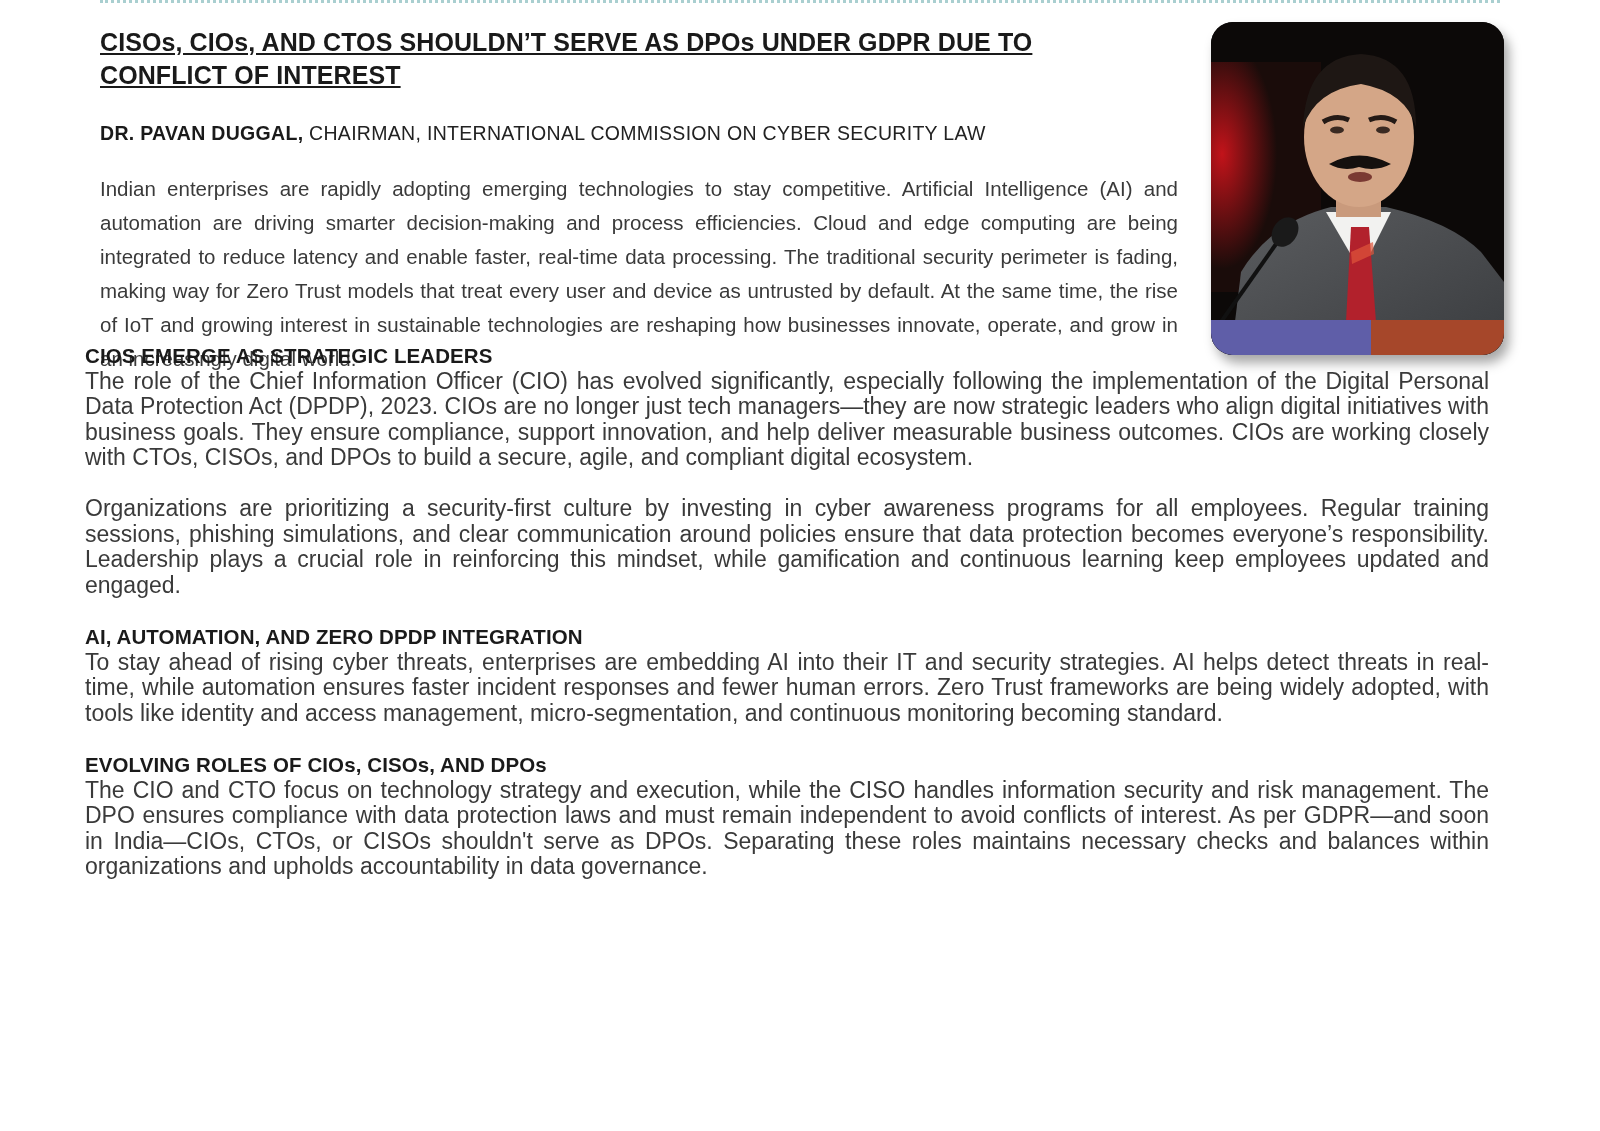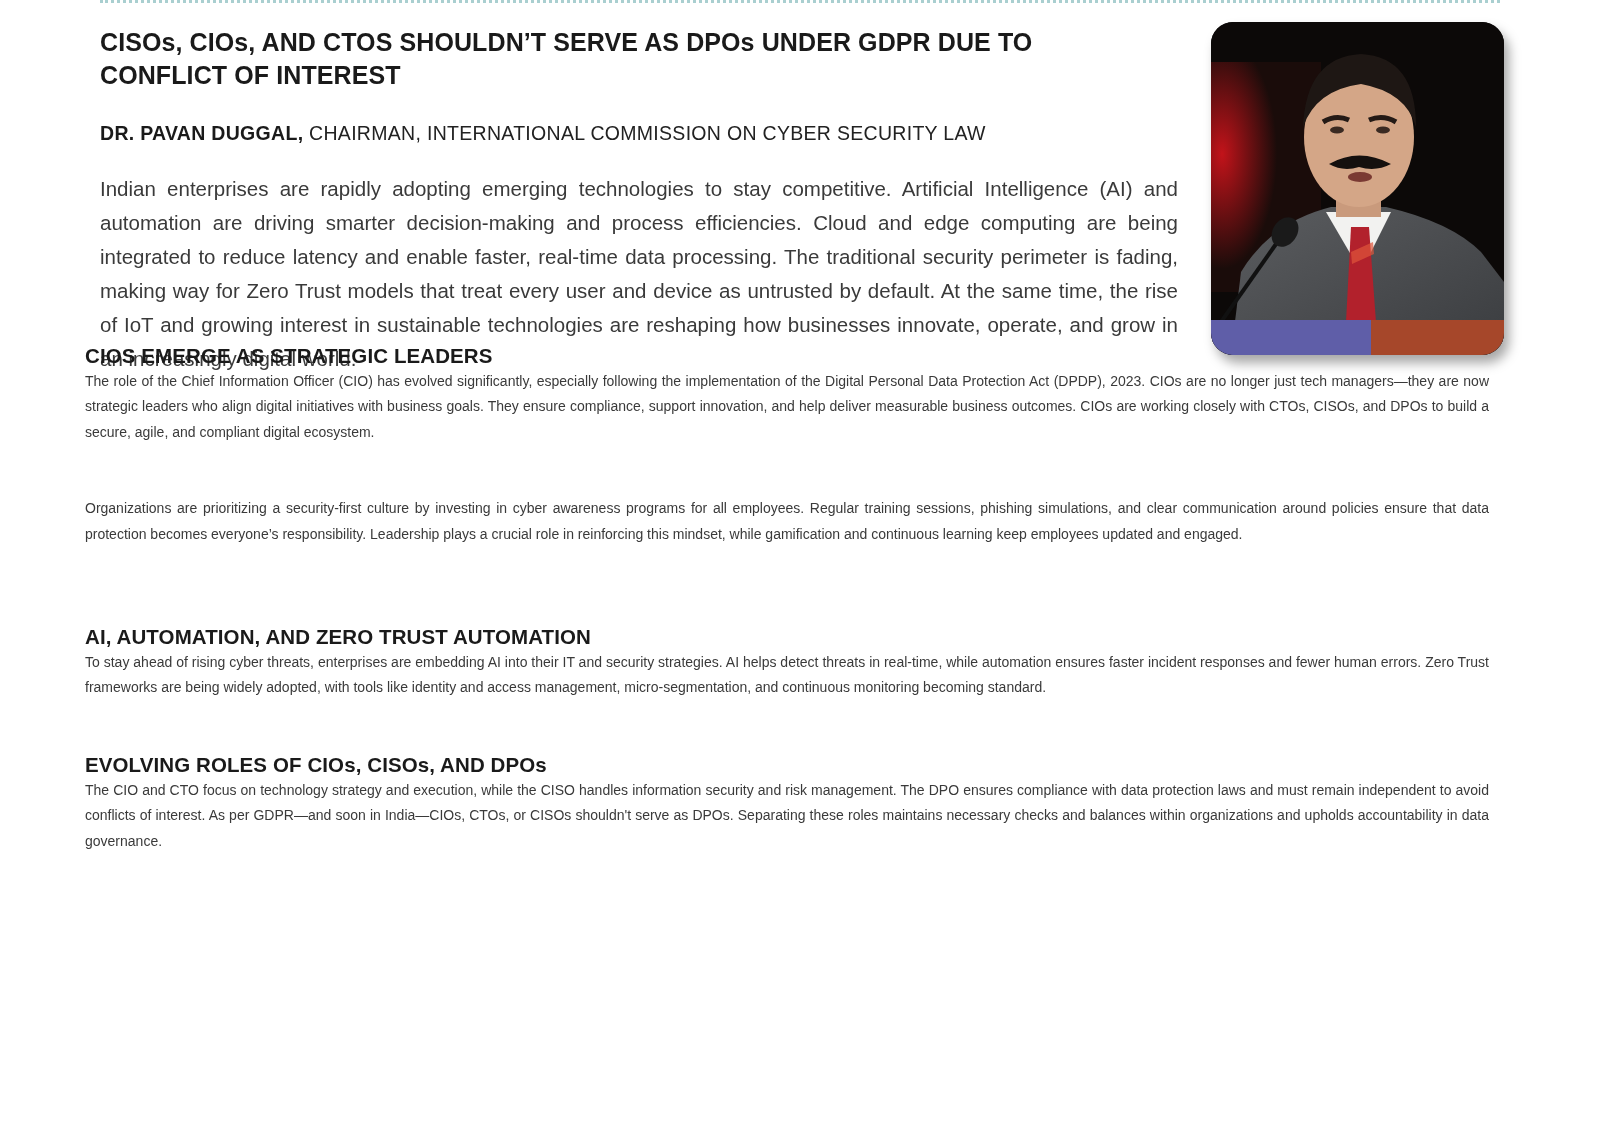--- a/index.html
+++ b/index.html
@@ -1,26 +1,26 @@
 <!DOCTYPE html>
 <html><head>
 <meta charset="utf-8">
 <style>
   html, body { margin: 0; padding: 0; background: #ffffff; }
   body { width: 1600px; height: 1131px; position: relative; overflow: hidden; font-family: "Liberation Sans", sans-serif; color: #2a2a2a; }
   .top-rule { position: absolute; left: 100px; top: 0px; width: 1400px; height: 0; border-top: 3px dotted #a9cfd0; }
-  .title { position: absolute; left: 100px; top: 26px; width: 1000px; font-size: 25px; font-weight: bold; line-height: 33px; color: #1a1a1a; letter-spacing: 0.1px; margin: 0; }
+  .title { position: absolute; left: 100px; top: 26px; width: 1000px; font-size: 25px; font-weight: bold; line-height: 33px; color: #1a1a1a; letter-spacing: 0.1px; margin: 0; text-decoration: underline; }
   .byline { position: absolute; left: 100px; top: 120px; font-size: 19.5px; line-height: 26px; color: #222; letter-spacing: 0.3px; }
   .byline .name { font-weight: bold; color: #1a1a1a; margin-top: 40px; }
   .intro { position: absolute; left: 100px; top: 172px; width: 1078px; font-size: 20.5px; line-height: 34px; color: #3a3a3a; text-align: justify; margin: 0; }
   .photo { position: absolute; left: 1211px; top: 22px; width: 293px; height: 333px; border-radius: 22px; overflow: hidden; box-shadow: 5px 8px 12px rgba(0,0,0,0.35); background: #0d0a09; }
   .photo svg { display: block; }
   .section { position: absolute; left: 85px; width: 1404px; }
   .section h2 { margin: 0; font-size: 20.5px; font-weight: bold; line-height: 25.5px; color: #1a1a1a; letter-spacing: 0.1px; }
-  .section p { margin: 0; font-size: 14px; line-height: 25.5px; color: #3a3a3a; text-align: justify; }
+  .section p { margin: 0; font-size: 23px; line-height: 25.5px; color: #3a3a3a; text-align: justify; }
   #sec-0 { top: 343px; }
   #sec-1 { top: 496px; }
   #sec-2 { top: 624px; }
   #sec-3 { top: 752px; }
 </style>
 </head>
 <body>
 
 <div class="top-rule"></div>
 
@@ -81,20 +81,20 @@
 <div class="section" id="sec-0">
   <h2>CIOS EMERGE AS STRATEGIC LEADERS</h2>
   <p>The role of the Chief Information Officer (CIO) has evolved significantly, especially following the implementation of the Digital Personal Data Protection Act (DPDP), 2023. CIOs are no longer just tech managers—they are now strategic leaders who align digital initiatives with business goals. They ensure compliance, support innovation, and help deliver measurable business outcomes. CIOs are working closely with CTOs, CISOs, and DPOs to build a secure, agile, and compliant digital ecosystem.</p>
 </div>
 
 <div class="section" id="sec-1">
   <p>Organizations are prioritizing a security-first culture by investing in cyber awareness programs for all employees. Regular training sessions, phishing simulations, and clear communication around policies ensure that data protection becomes everyone’s responsibility. Leadership plays a crucial role in reinforcing this mindset, while gamification and continuous learning keep employees updated and engaged.</p>
 </div>
 
 <div class="section" id="sec-2">
-  <h2>AI, AUTOMATION, AND ZERO TRUST AUTOMATION</h2>
+  <h2>AI, AUTOMATION, AND ZERO DPDP INTEGRATION</h2>
   <p>To stay ahead of rising cyber threats, enterprises are embedding AI into their IT and security strategies. AI helps detect threats in real-time, while automation ensures faster incident responses and fewer human errors. Zero Trust frameworks are being widely adopted, with tools like identity and access management, micro-segmentation, and continuous monitoring becoming standard.</p>
 </div>
 
 <div class="section" id="sec-3">
   <h2>EVOLVING ROLES OF CIOs, CISOs, AND DPOs</h2>
   <p>The CIO and CTO focus on technology strategy and execution, while the CISO handles information security and risk management. The DPO ensures compliance with data protection laws and must remain independent to avoid conflicts of interest. As per GDPR—and soon in India—CIOs, CTOs, or CISOs shouldn't serve as DPOs. Separating these roles maintains necessary checks and balances within organizations and upholds accountability in data governance.</p>
 </div>
 
 </body></html>

